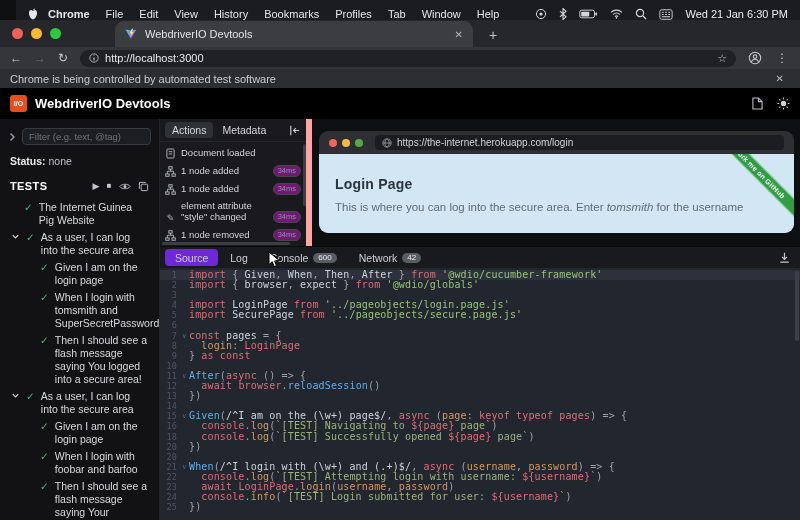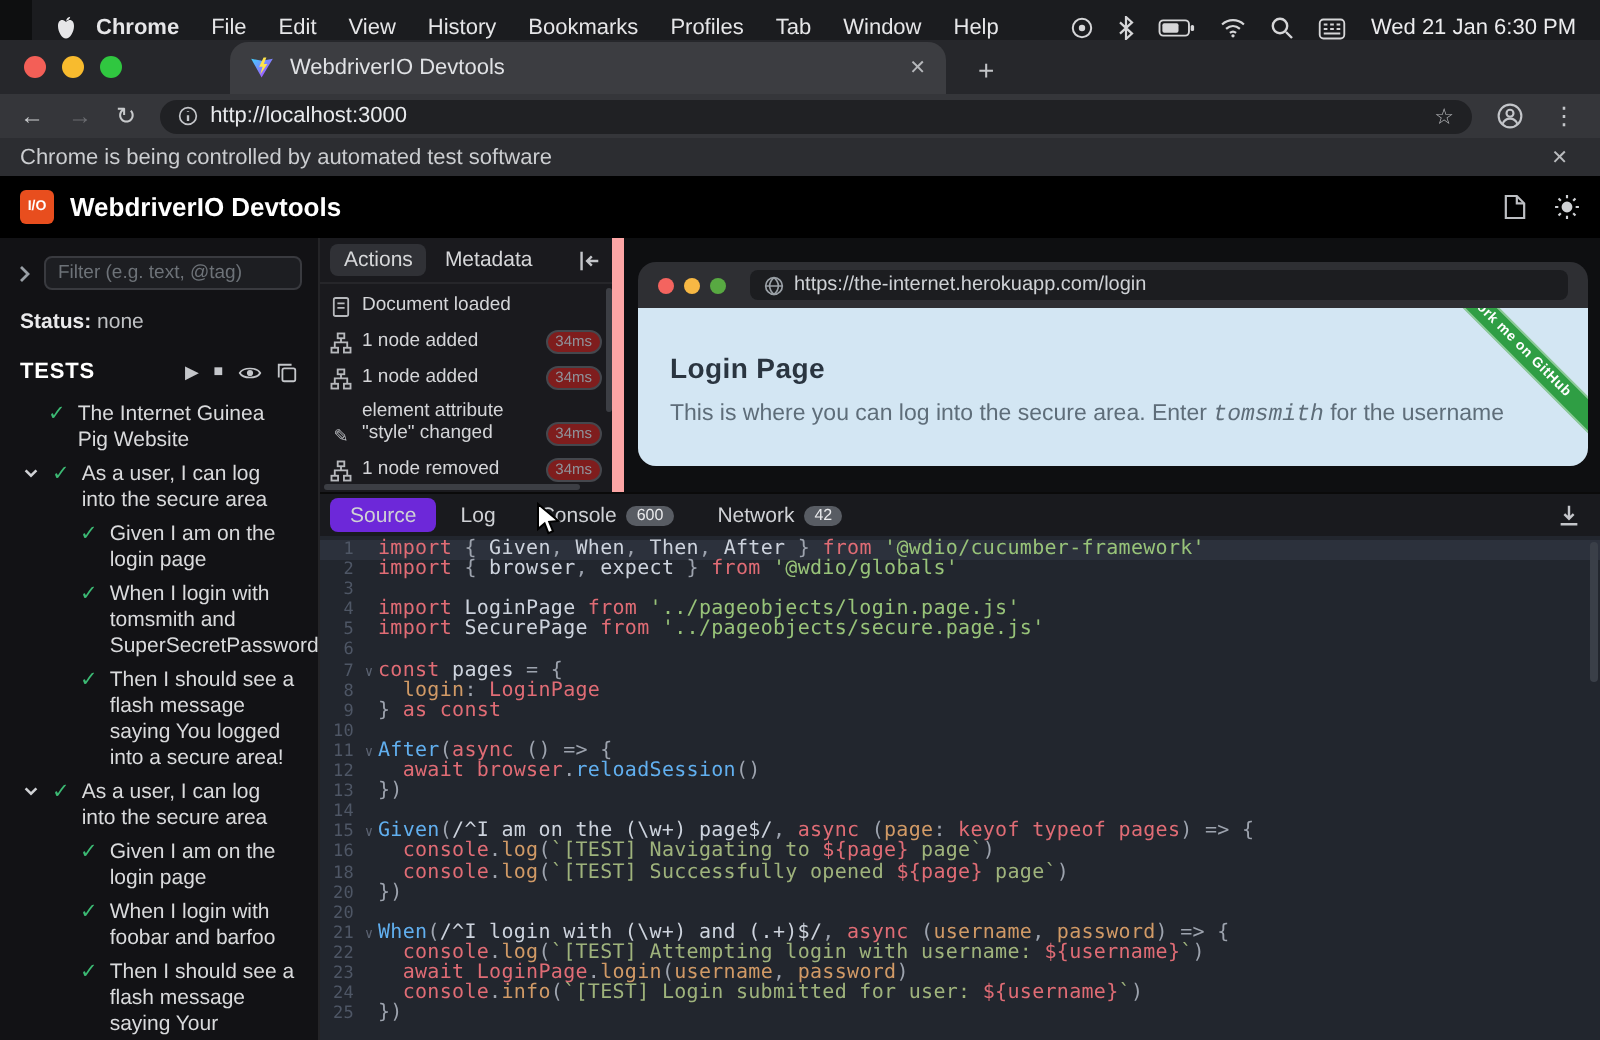--- a/index.html
+++ b/index.html
@@ -76,35 +76,35 @@
   
   .actions-panel{width:152px;min-width:152px;background:#1a1a1e;border-right:6px solid #fca5a5;position:relative;overflow:hidden;}
   .panel-tabs{display:flex;align-items:center;gap:2px;height:23px;padding:0 5px;font-size:10.5px;color:#d6d7d9;border-bottom:1px solid #26262a;}
   .panel-tab{padding:2px 7px;border-radius:4px;}
   .panel-tab.active{background:#303136;}
   .collapse{margin-left:auto;display:flex;}
   .events{font-size:9.5px;color:#d4d5d8;padding:2px 0;overflow:hidden;height:100px;}
   .event{display:flex;align-items:flex-end;gap:5px;padding:2.5px 5px;}
   .eicon{width:11px;min-width:11px;display:flex;justify-content:center;margin-top:1px;color:#b7b9bd;font-size:9px;line-height:10px;}
   .elabel{flex:1;line-height:11.5px;}
-  .etime{background:#7f1d1d;border:1px solid #45474d;color:#8f949c;border-radius:8px;font-size:7.5px;padding:0 4px;line-height:10px;margin-top:1px;white-space:nowrap;}
+  .etime{background:#701a75;border:1px solid #45474d;color:#8f949c;border-radius:8px;font-size:7.5px;padding:0 4px;line-height:10px;margin-top:1px;white-space:nowrap;}
   .vscroll-a{position:absolute;right:0;top:25px;width:3px;height:62px;background:#3c3e44;border-radius:2px;}
   .hscroll-a{position:absolute;left:2px;bottom:1px;height:3px;width:128px;background:#3c3e44;border-radius:2px;}
 
   
   .preview-area{flex:1;background:#0e0f11;padding:12px 6px 13px 7px;min-width:0;}
   .preview-card{height:100%;border-radius:9px;overflow:hidden;display:flex;flex-direction:column;background:#2e2f33;}
   .preview-titlebar{height:23px;min-height:23px;display:flex;align-items:center;gap:5px;padding:0 10px;}
   .pdot{width:8px;height:8px;border-radius:50%;}
   .preview-url{flex:1;margin-left:7px;height:15px;background:#1c1d20;border-radius:4px;display:flex;align-items:center;gap:5px;
     padding:0 7px;color:#cfd2d6;font-size:10px;white-space:nowrap;overflow:hidden;}
   .preview-body{flex:1;position:relative;overflow:hidden;padding:6px 16px;}
   .preview-body h1{margin:16px 0 9px;font-size:14px;letter-spacing:.2px;}
   .preview-body p{margin:0;font-size:11.5px;color:#5e6d79;white-space:nowrap;}
-  .preview-body em{font-style:italic;font-family:Liberation Mono, monospace;}
+  .preview-body em{font-style:italic;}
   .ribbon{position:absolute;top:13px;right:-38px;transform:rotate(45deg);color:#fff;font-size:7px;font-weight:bold;
     padding:2px 38px;border-top:1px solid rgba(255,255,255,.45);border-bottom:1px solid rgba(255,255,255,.45);letter-spacing:.3px;white-space:nowrap;}
 
   
   .editor-tabs{height:22px;min-height:22px;background:#191a1e;display:flex;align-items:center;gap:2px;padding:0 5px;
     font-size:10.5px;color:#cfd1d5;border-top:1px solid #0a0a0a;}
   .etab{display:flex;align-items:center;gap:5px;padding:2.5px 10px;border-radius:4px;}
   .etab.active{background:#6d28d9;}
   .ebadge{background:#585c63;color:#e9eaec;border-radius:8px;font-size:8px;padding:0.5px 5px;}
   .download{margin-left:auto;display:flex;padding-right:4px;}

